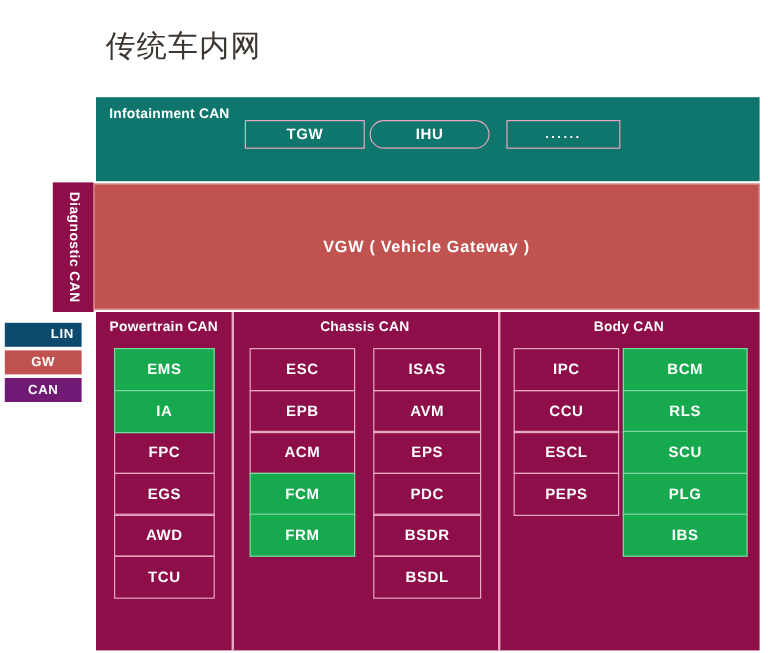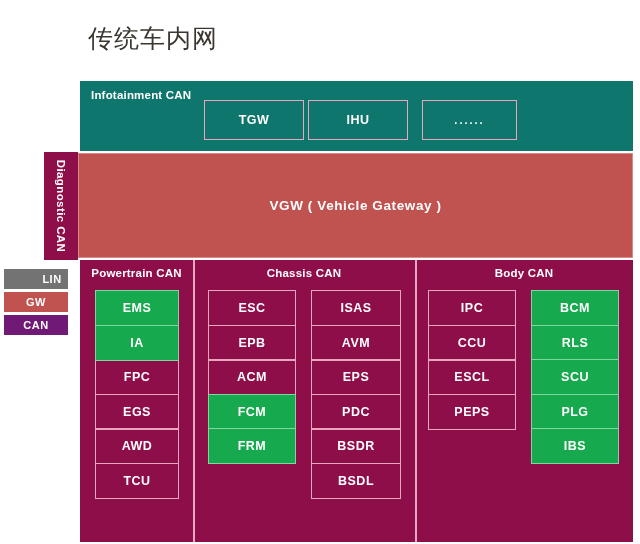--- a/index.html
+++ b/index.html
@@ -41,33 +41,33 @@
     left: 11px;
     top: 8px;
     font-size: 11.5px;
     font-weight: bold;
     color: #ffffff;
     letter-spacing: .2px;
   }
   .info-node {
     position: absolute;
     top: 19px;
-    height: 40px;
+    height: 24px;
     border: 1.5px solid #e8a6bf;
     box-sizing: border-box;
     color: #ffffff;
     font-size: 12.5px;
     font-weight: bold;
     display: flex;
     align-items: center;
     justify-content: center;
     letter-spacing: .5px;
   }
   #info-node-0 { left: 124px; width: 100px; }
-  #info-node-1 { left: 228px; width: 100px; }
+  #info-node-1 { left: 228px; width: 100px; border-radius: 18px; }
   #info-node-2 { left: 342px; width: 95px; }
   .info-node.dots { font-size: 11px; letter-spacing: 2px; }
 
   
   #diagnostic-strip {
     position: absolute;
     left: 44px;
     top: 152px;
     width: 34px;
     height: 108px;
@@ -204,21 +204,21 @@
 
 <div id="diagnostic-strip">
   <div id="diagnostic-label">Diagnostic CAN</div>
 </div>
 
 <div id="vgw-band">
   <div id="vgw-label">VGW ( Vehicle  Gateway )</div>
 </div>
 
 <div id="legend">
-  <div class="legend-item" style="background: #737373; padding-left: 32px;">LIN</div>
+  <div class="legend-item" style="background: #0c4a6e; padding-left: 32px;">LIN</div>
   <div class="legend-item" style="background: rgb(192, 83, 79); text-align: center;">GW</div>
   <div class="legend-item" style="background: #701a75;">CAN</div>
 </div>
 
 <div id="bus-area">
   <div class="bus-section" id="section-powertrain">
     <div class="bus-title">Powertrain CAN</div>
   <div class="node-col" style="left: 15px; width: 84px;">
         <div class="node green">EMS</div>
         <div class="node green">IA</div>
@@ -247,21 +247,21 @@
       </div>
     </div>
   <div class="bus-section" id="section-body">
     <div class="bus-title">Body CAN</div>
   <div class="node-col" style="left: 13px; width: 88px;">
         <div class="node">IPC</div>
         <div class="node">CCU</div>
         <div class="node">ESCL</div>
         <div class="node">PEPS</div>
       </div>
-      <div class="node-col" style="left: 116px; width: 88px;">
+      <div class="node-col" style="left: 104px; width: 104px;">
         <div class="node green">BCM</div>
         <div class="node green">RLS</div>
         <div class="node green">SCU</div>
         <div class="node green">PLG</div>
         <div class="node green">IBS</div>
       </div>
     </div>
   <div class="bus-divider" id="divider-1"></div>
   <div class="bus-divider" id="divider-2"></div>
 </div>

